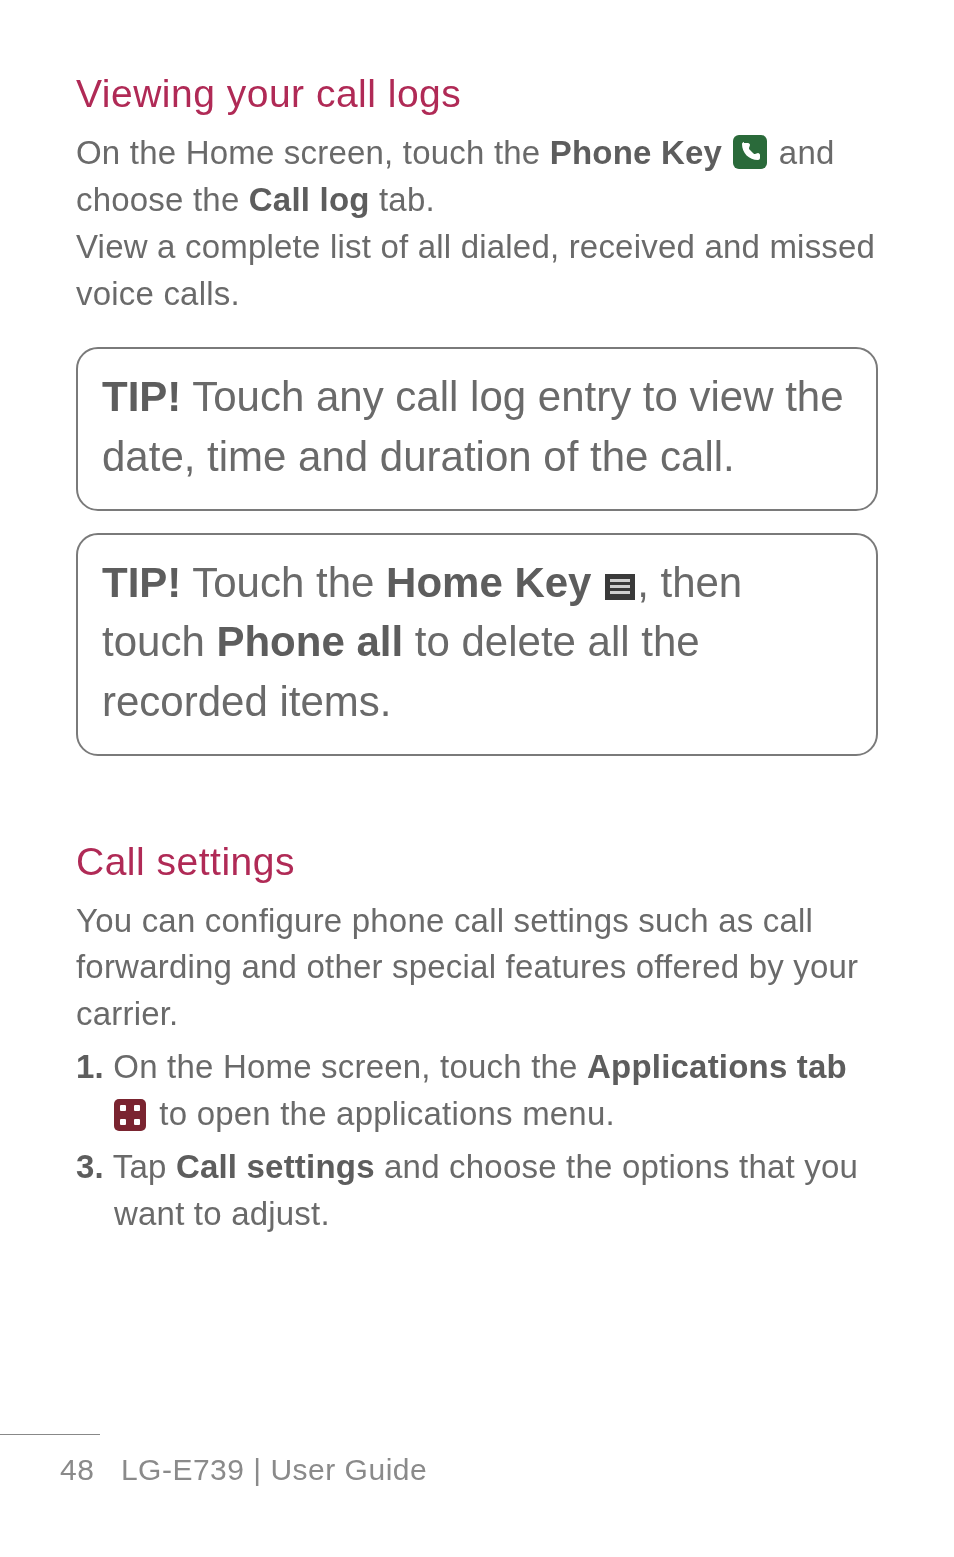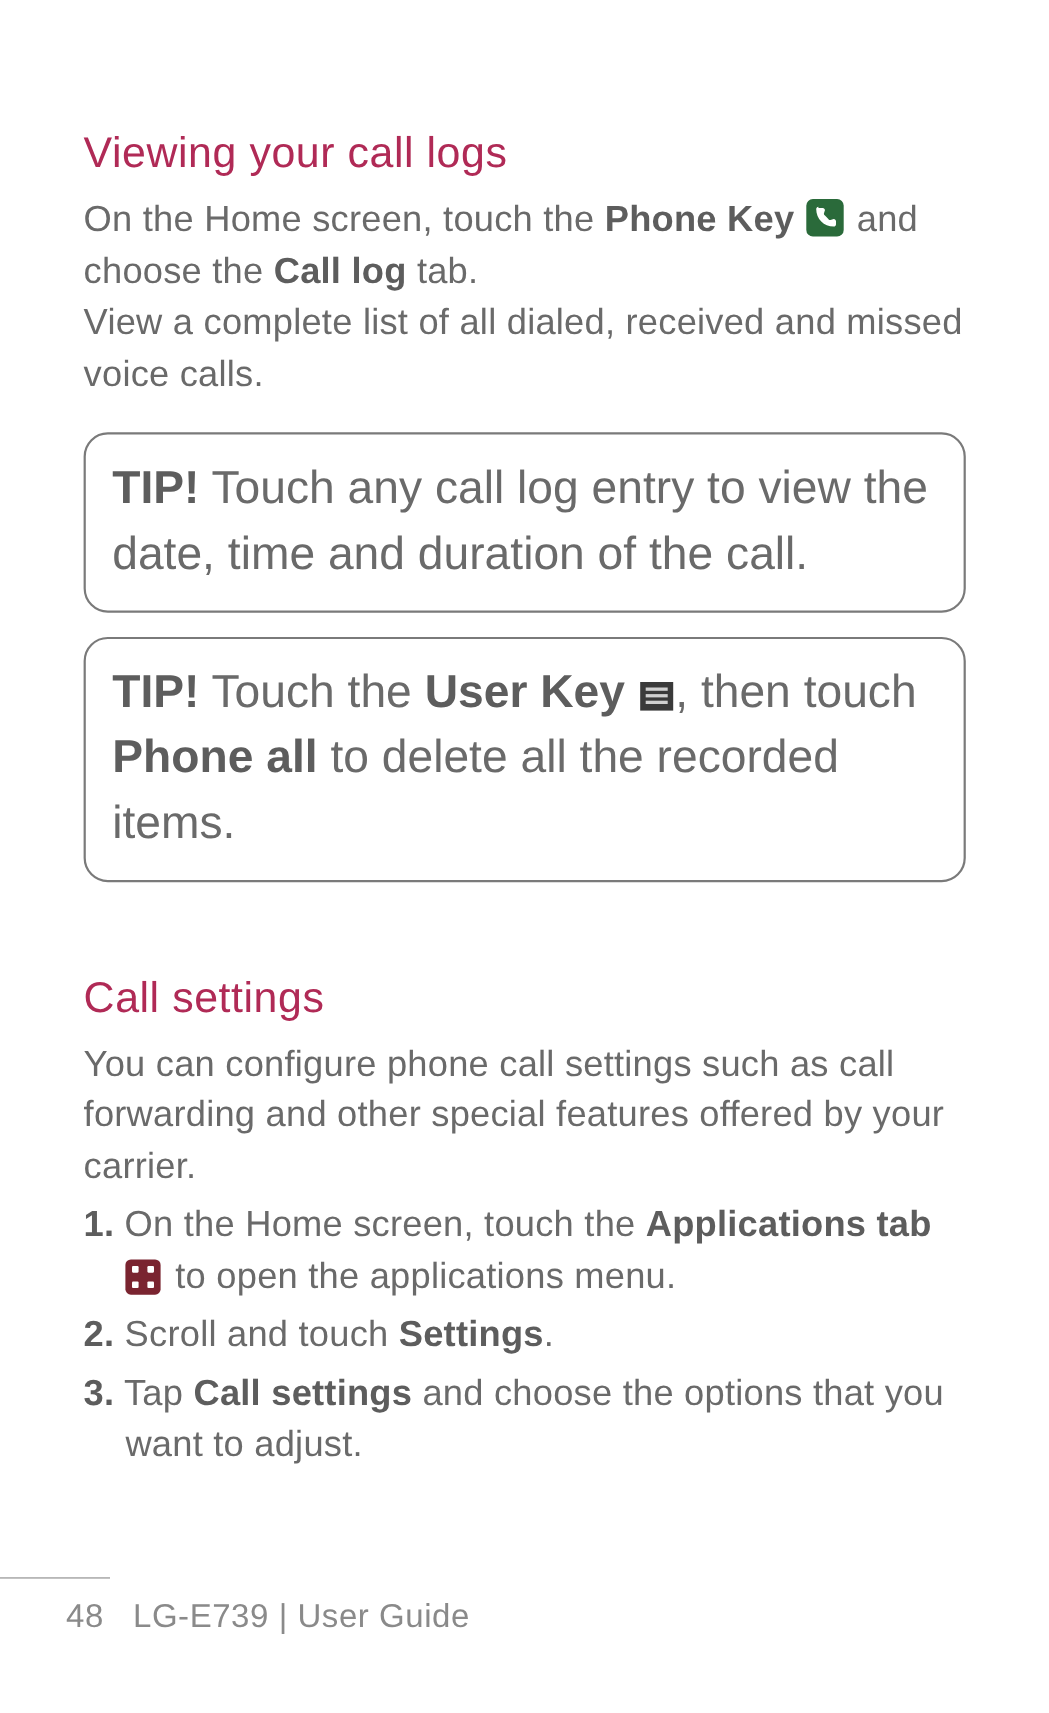--- a/index.html
+++ b/index.html
@@ -5,21 +5,21 @@
     * { margin: 0; padding: 0; box-sizing: border-box; }
     body {
       width: 954px;
       height: 1557px;
       background: #fff;
       font-family: Arial, Helvetica, sans-serif;
       color: #6a6a6a;
       position: relative;
     }
     .page {
-      padding: 118px 76px 0 76px;
+      padding: 72px 76px 0 76px;
     }
     .heading {
       color: #b02a56;
       font-size: 39px;
       font-weight: normal;
       margin-bottom: 14px;
       letter-spacing: 0.5px;
     }
     .para {
       font-size: 33px;
@@ -136,40 +136,35 @@
     <span> and choose the </span><span class="bold">Call log</span><span> tab.</span>
   </p>
 
   <p class="para">View a complete list of all dialed, received and missed voice calls.</p>
 
   <div class="tip-box">
     <span class="tip-label">TIP!</span><span> Touch any call log entry to view the date, time and duration of the call.</span>
   </div>
 
   <div class="tip-box" style="margin-top:22px;">
-    <span class="tip-label">TIP!</span><span> Touch the </span><span class="bold">User Key</span>
+    <span class="tip-label">TIP!</span><span> Touch the </span><span class="bold">Home Key</span>
     <span class="icon-menu"><span></span></span><span>, then touch </span><span class="bold">Phone all</span><span> to delete all the recorded items.</span>
   </div>
 
   <div class="section2">
     <h2 class="heading">Call settings</h2>
     <p class="para">You can configure phone call settings such as call forwarding and other special features offered by your carrier.</p>
 
     <p class="para step">
       <span class="step-body">
         <span class="step-num">1.</span><span>  On the Home screen, touch the </span><span class="bold">Applications tab</span>
         <span class="icon-apps"><i></i><i></i><i></i><i></i></span><span> to open the applications menu.</span>
       </span>
     </p>
 
-    <p class="para step">
-      <span class="step-body">
-        <span class="step-num">2.</span><span> Scroll and touch </span><span class="bold">Settings</span><span>.</span>
-      </span>
-    </p>
 
     <p class="para step">
       <span class="step-body">
         <span class="step-num">3.</span><span> Tap </span><span class="bold">Call settings</span><span> and choose the options that you want to adjust.</span>
       </span>
     </p>
   </div>
 
 </div>
 

